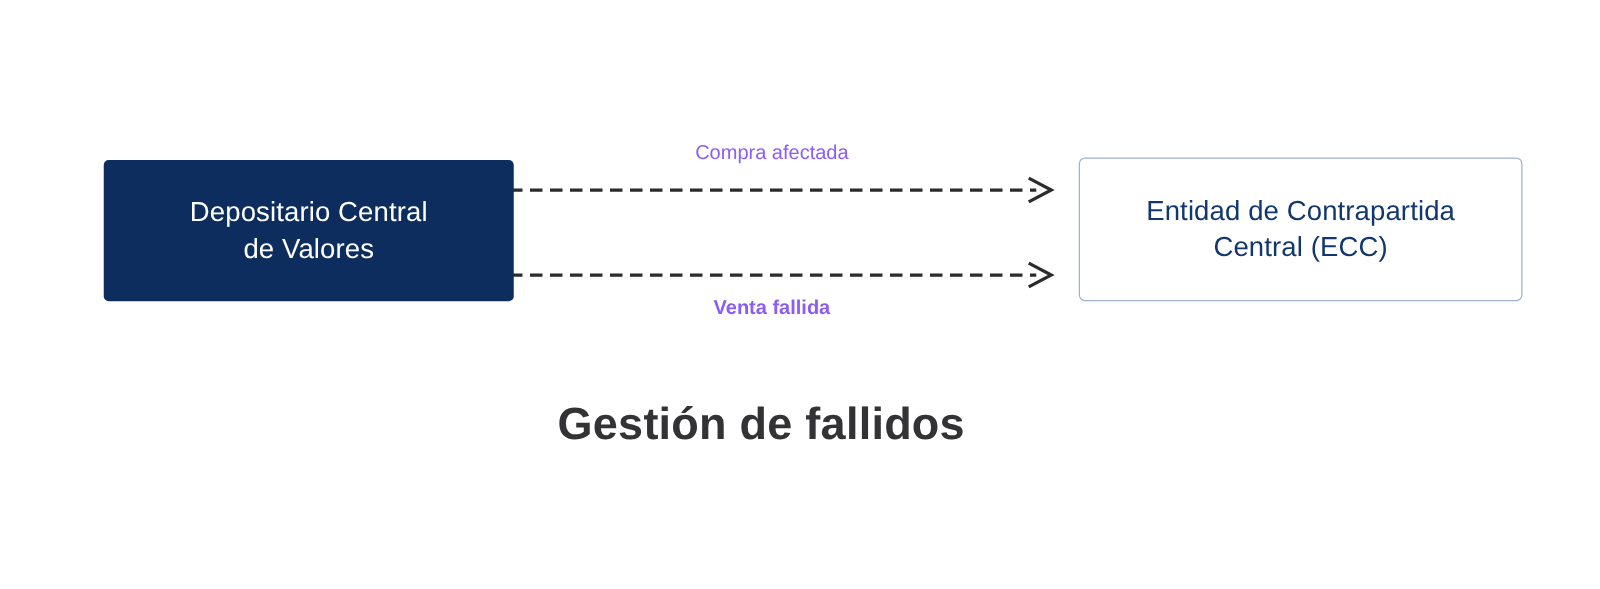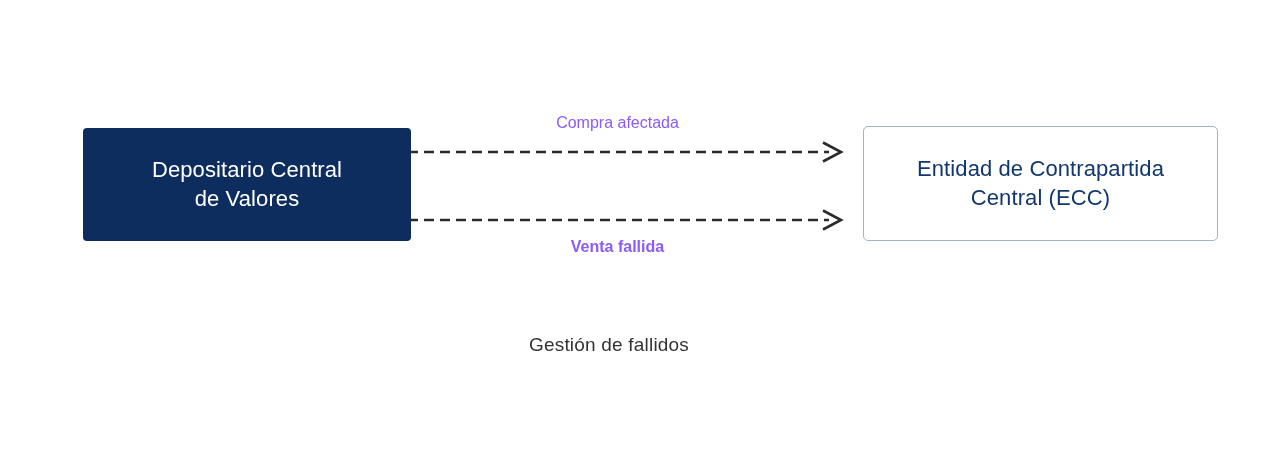--- a/index.html
+++ b/index.html
@@ -92,24 +92,23 @@
   }
 
   
   #diagram-caption {
     position: absolute;
     left: 0;
     top: 318px;
     width: 1218px;
     text-align: center;
     color: #333336;
-    font-size: 19px;
-    font-weight: 400;
+    font-size: 36px;
+    font-weight: 700;
     letter-spacing: 0.2px;
-    margin-top: 16px;
   }
 
   
   #connector-layer {
     position: absolute;
     left: 0;
     top: 0;
     width: 1280px;
     height: 471px;
     pointer-events: none;

